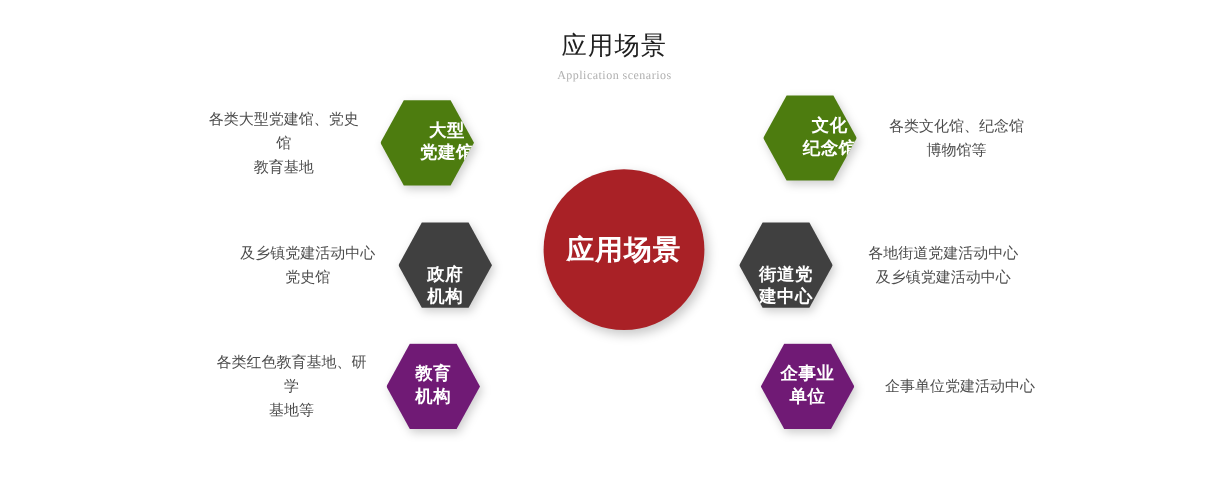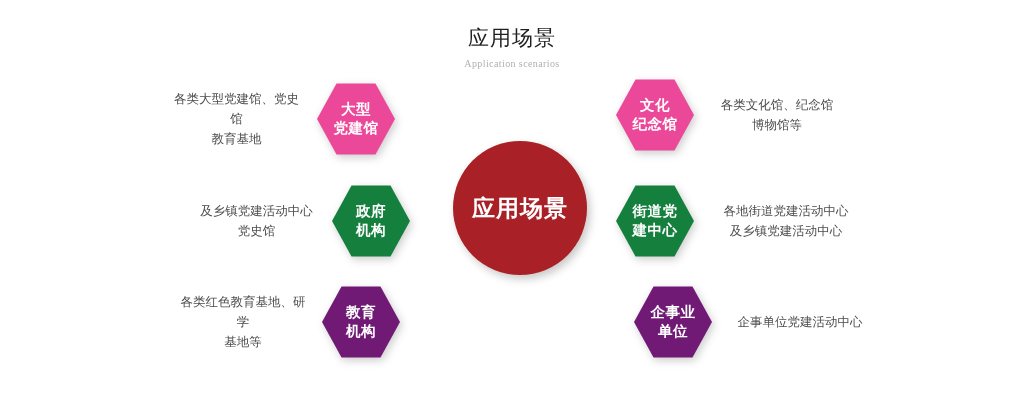--- a/index.html
+++ b/index.html
@@ -104,22 +104,22 @@
   .desc {
     font-size: 12.5px;
     line-height: 20px;
     color: #4d4d4d;
     white-space: pre-line;
   }
   .node.left  .desc { text-align: center; margin-right: 14px; }
   .node.right .desc { text-align: center; margin-left: 14px; }
 
   
-  .c-orange { background: #ec4899; }
-  .c-blue   { background: #15803d; }
+  .c-orange { background: #4d7c0f; justify-content: flex-end; }
+  .c-blue   { background: #404040; align-items: flex-end; }
   .c-amber  { background: #701a75; }
 </style>
 </head>
 <body>
 
 <div id="stage">
 
   <div class="header">
     <div class="header-title">应用场景</div>
     <div class="header-subtitle">Application scenarios</div>
@@ -155,21 +155,21 @@
     <div class="desc" style="flex:1;">各类红色教育基地、研学
 基地等</div>
     <div class="hex-wrap">
       <div class="hex c-amber">
         <span class="hex-label">教育
 机构</span>
       </div>
     </div>
   </div>
 
-  <div class="node right" style="left:616px; top:78px; width:230px;">
+  <div class="node right" style="left:636px; top:78px; width:230px;">
     <div class="hex-wrap">
       <div class="hex c-orange">
         <span class="hex-label">文化
 纪念馆</span>
       </div>
     </div>
     <div class="desc" style="flex:1;">各类文化馆、纪念馆
 博物馆等</div>
   </div>
 

